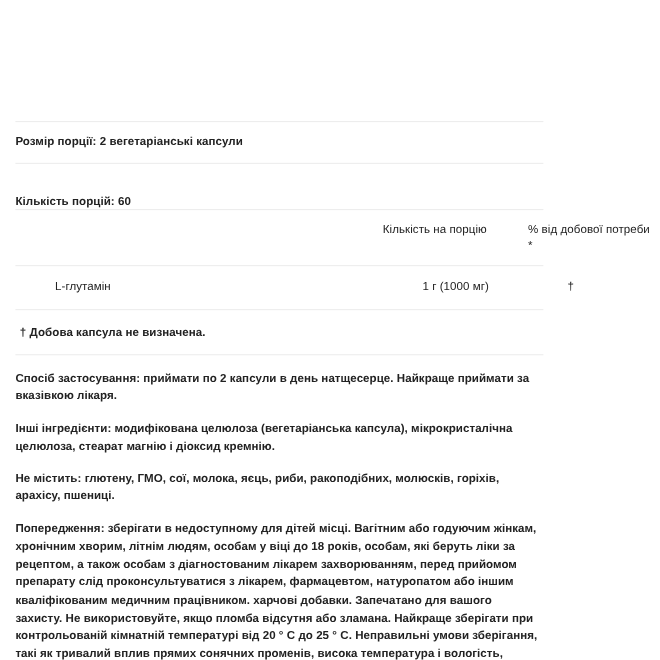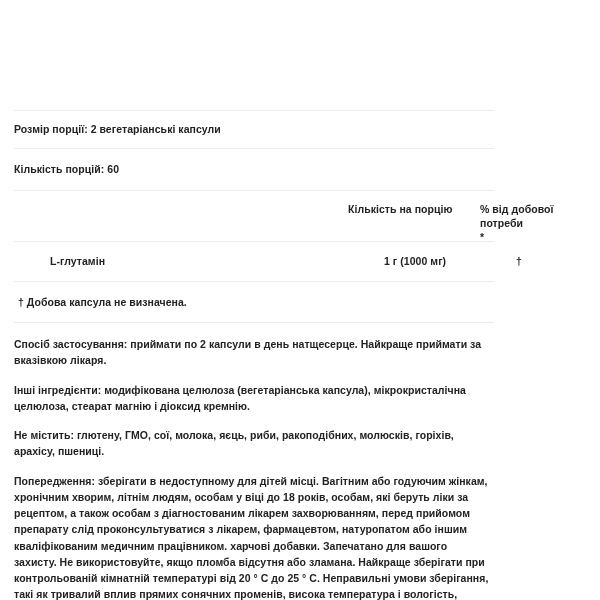--- a/index.html
+++ b/index.html
@@ -37,21 +37,21 @@
     padding: 0 10px 0 14px;
     box-sizing: border-box;
   }
 
   .row-serving,
   .row-count {
     height: 37px;
     display: flex;
     align-items: center;
   }
-  .row-count { height: 41px; }
+  .row-count { height: 41px; align-items: flex-end; }
 
   .row-text {
     font-size: 10.5px;
     font-weight: bold;
     letter-spacing: 0.05px;
     line-height: 1.35;
   }
 
   
   .trow {
@@ -59,21 +59,21 @@
     height: 50px;
     padding: 0 10px 0 14px;
     box-sizing: border-box;
   }
   .trow.header { height: 50px; }
   .trow.item { height: 39px; }
 
   .cell {
     position: absolute;
     font-size: 10.5px;
-    font-weight: bold;
+    font-weight: normal;
     line-height: 1.35;
     letter-spacing: 0.05px;
   }
   .cell.c1 { left: 14px; }
   .cell.c2 { left: 348px; }
   .cell.c3 { left: 480px; width: 112px; }
 
   .trow.header .cell { top: 11px; }
   .trow.item .cell  { top: 12px; margin-left: 36px; }
 

